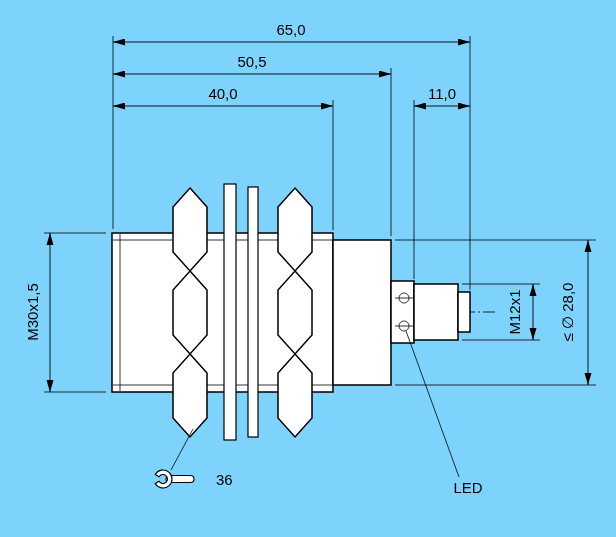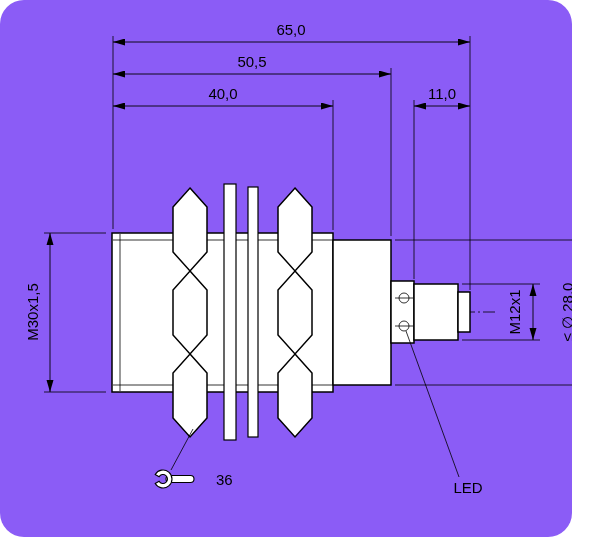--- a/index.html
+++ b/index.html
@@ -1,22 +1,21 @@
 <!DOCTYPE html>
 <html><head>
 <meta charset="utf-8">
 <style>
   html,body{margin:0;padding:0;background:#ffffff;}
   .stage{
     position:relative;
-    width:572px;height:537px;
-    background:#8b5cf6;
+    width:616px;height:537px;
+    background:#7dd3fc;
     font-family:"Liberation Sans", sans-serif;
     overflow:hidden;
-    border-radius:24px;
   }
   svg{position:absolute;left:0;top:0;}
   text{
     font-family:"Liberation Sans", sans-serif;
     font-size:15px;
     fill:#000000;
   }
   .part{fill:#ffffff;stroke:#000000;stroke-width:1.5;}
   .thin{stroke:#000000;stroke-width:0.8;fill:none;}
   .dim{stroke:#000000;stroke-width:0.9;fill:none;}

